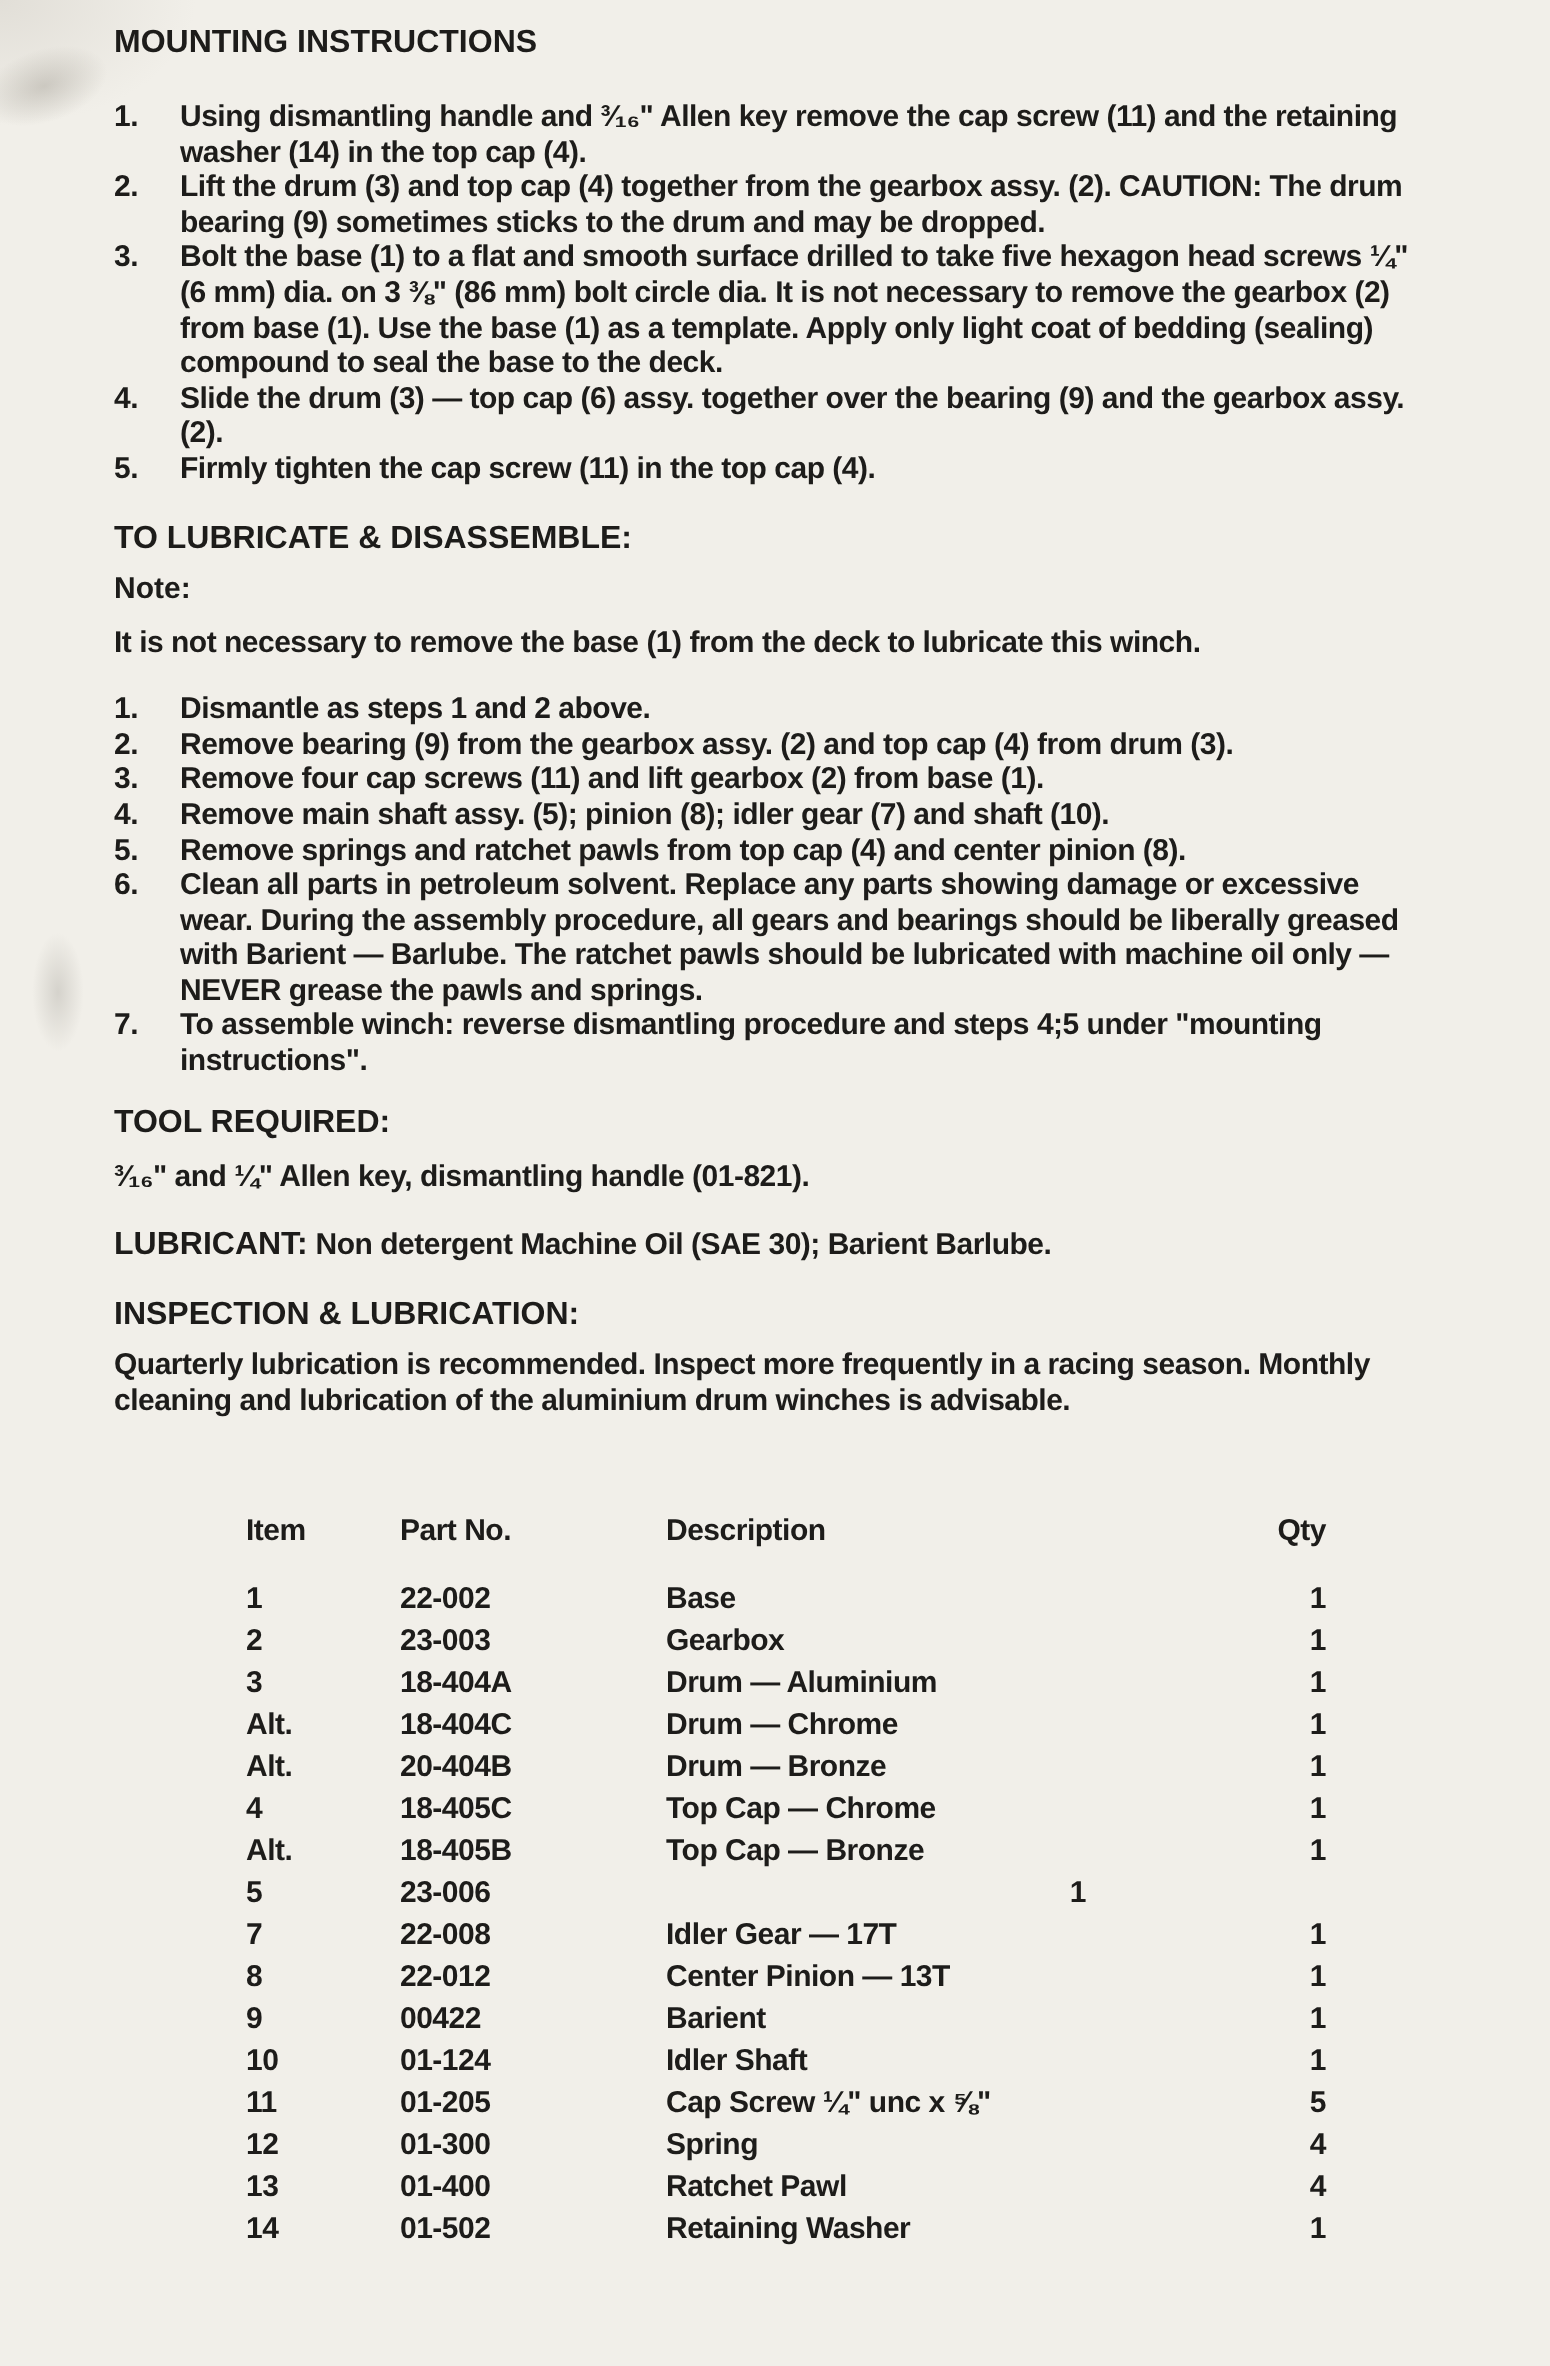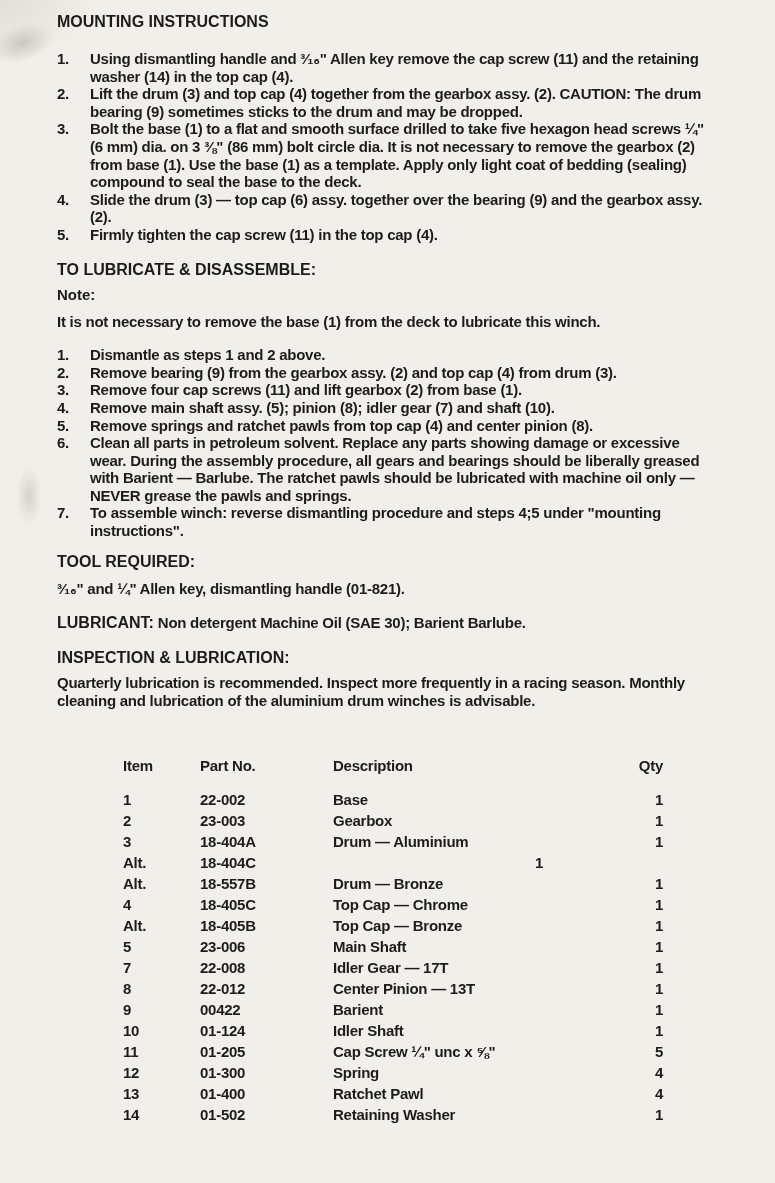--- a/index.html
+++ b/index.html
@@ -162,44 +162,44 @@
     </div>
     <div class="prow">
       <span class="c-item">3</span>
       <span class="c-part">18-404A</span>
       <span class="c-desc">Drum — Aluminium</span>
       <span class="c-qty">1</span>
     </div>
     <div class="prow">
       <span class="c-item">Alt.</span>
       <span class="c-part">18-404C</span>
+      <span class="c-desc">Drum — Chrome</span>
       <span class="c-qty">1</span>
     </div>
     <div class="prow">
       <span class="c-item">Alt.</span>
-      <span class="c-part">18-557B</span>
+      <span class="c-part">20-404B</span>
       <span class="c-desc">Drum — Bronze</span>
       <span class="c-qty">1</span>
     </div>
     <div class="prow">
       <span class="c-item">4</span>
       <span class="c-part">18-405C</span>
       <span class="c-desc">Top Cap — Chrome</span>
       <span class="c-qty">1</span>
     </div>
     <div class="prow">
       <span class="c-item">Alt.</span>
       <span class="c-part">18-405B</span>
       <span class="c-desc">Top Cap — Bronze</span>
       <span class="c-qty">1</span>
     </div>
     <div class="prow">
       <span class="c-item">5</span>
       <span class="c-part">23-006</span>
-      <span class="c-desc">Main Shaft</span>
       <span class="c-qty">1</span>
     </div>
     <div class="prow">
       <span class="c-item">7</span>
       <span class="c-part">22-008</span>
       <span class="c-desc">Idler Gear — 17T</span>
       <span class="c-qty">1</span>
     </div>
     <div class="prow">
       <span class="c-item">8</span>

